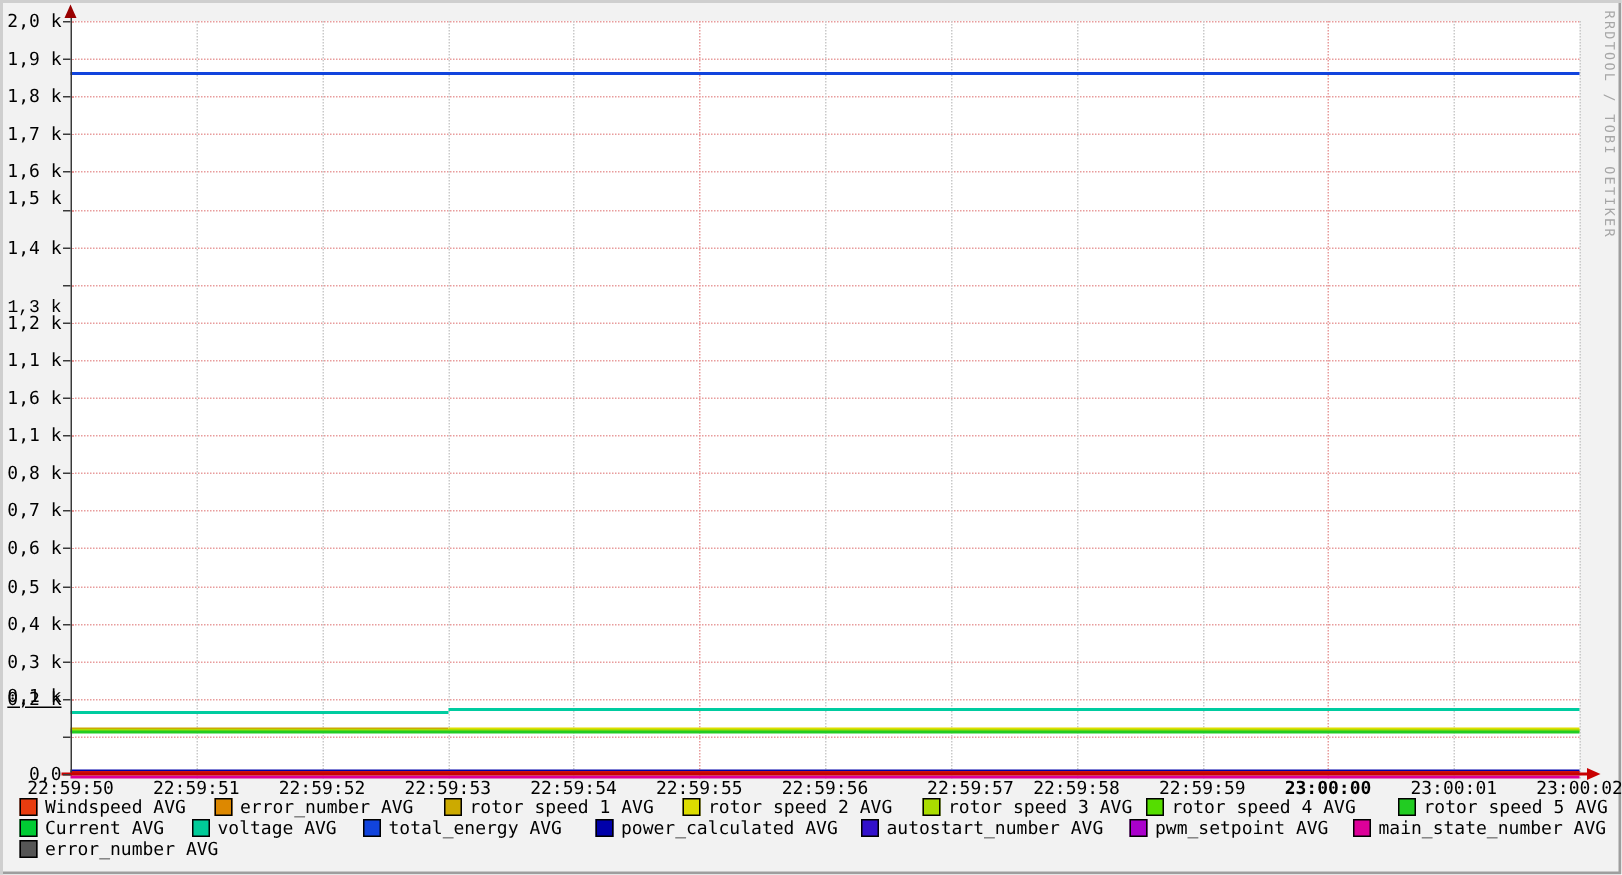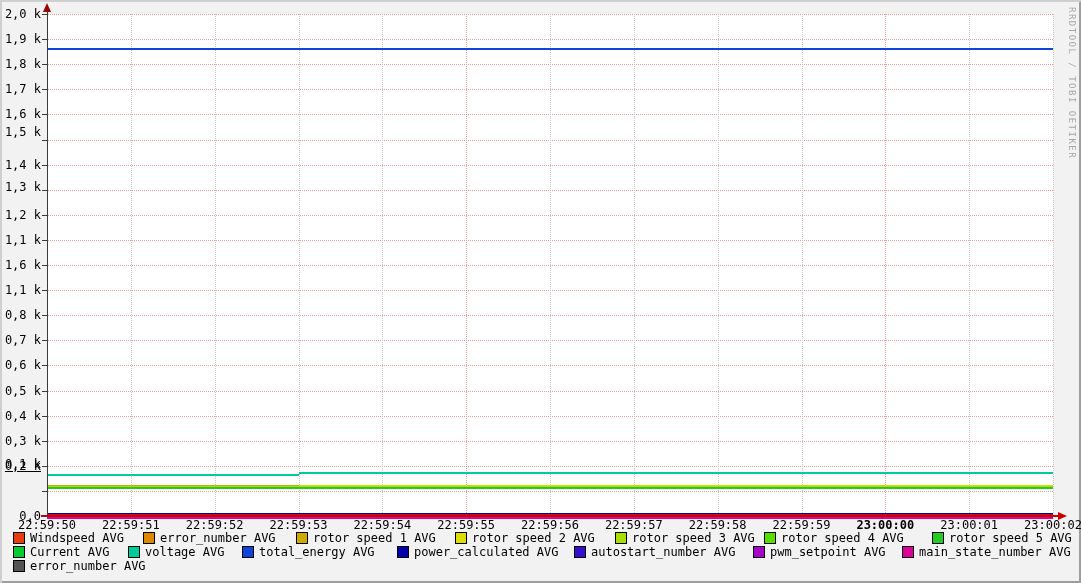--- a/index.html
+++ b/index.html
@@ -86,21 +86,21 @@
   <div id="xaxis"></div>
   <div id="xarrow"></div>
   <div id="ylabels">
       <div class="ylabel" style="top: 8px;">2,0 k</div>
       <div class="ylabel" style="top: 33.1px;">1,9 k</div>
       <div class="ylabel" style="top: 58.2px;">1,8 k</div>
       <div class="ylabel" style="top: 83.3px;">1,7 k</div>
       <div class="ylabel" style="top: 108.4px;">1,6 k</div>
       <div class="ylabel" style="top: 126px;">1,5 k</div>
       <div class="ylabel" style="top: 158.6px;">1,4 k</div>
-      <div class="ylabel" style="top: 181px;">1,3 k</div>
+      <div class="ylabel" style="top: 199px; font-family: Liberation Mono, monospace;">1,3 k</div>
       <div class="ylabel" style="top: 208.8px;">1,2 k</div>
       <div class="ylabel" style="top: 233.9px;">1,1 k</div>
       <div class="ylabel" style="top: 259px;">1,6 k</div>
       <div class="ylabel" style="top: 284.1px;">1,1 k</div>
       <div class="ylabel" style="top: 309.2px;">0,8 k</div>
       <div class="ylabel" style="top: 334.3px;">0,7 k</div>
       <div class="ylabel" style="top: 359.4px;">0,6 k</div>
       <div class="ylabel" style="top: 384.5px;">0,5 k</div>
       <div class="ylabel" style="top: 409.6px;">0,4 k</div>
       <div class="ylabel" style="top: 434.7px;">0,3 k</div>
@@ -109,21 +109,21 @@
       <div class="ylabel" style="top: 510px;">0,0</div>
     </div>
   <div id="xlabels">
       <div class="xlabel" style="left: 5px;">22:59:50</div>
       <div class="xlabel" style="left: 88.8333px;">22:59:51</div>
       <div class="xlabel" style="left: 172.667px;">22:59:52</div>
       <div class="xlabel" style="left: 256.5px;">22:59:53</div>
       <div class="xlabel" style="left: 340.333px;">22:59:54</div>
       <div class="xlabel" style="left: 424.167px;">22:59:55</div>
       <div class="xlabel" style="left: 508px;">22:59:56</div>
-      <div class="xlabel" style="left: 591.833px;">22:59:57</div>
+      <div class="xlabel" style="left: 591.833px; text-align: right;">22:59:57</div>
       <div class="xlabel" style="left: 675.667px;">22:59:58</div>
       <div class="xlabel" style="left: 759.5px;">22:59:59</div>
       <div class="xlabel" style="left: 843.333px; font-weight: bold;">23:00:00</div>
       <div class="xlabel" style="left: 927.167px;">23:00:01</div>
       <div class="xlabel" style="left: 1011px;">23:00:02</div>
     </div>
   <div id="legend">
       <div class="litem" style="left: 13px; top: 532px;">
         <div class="lswatch" style="background: rgb(232, 60, 15);"></div>
         <div class="llabel">Windspeed AVG</div>

